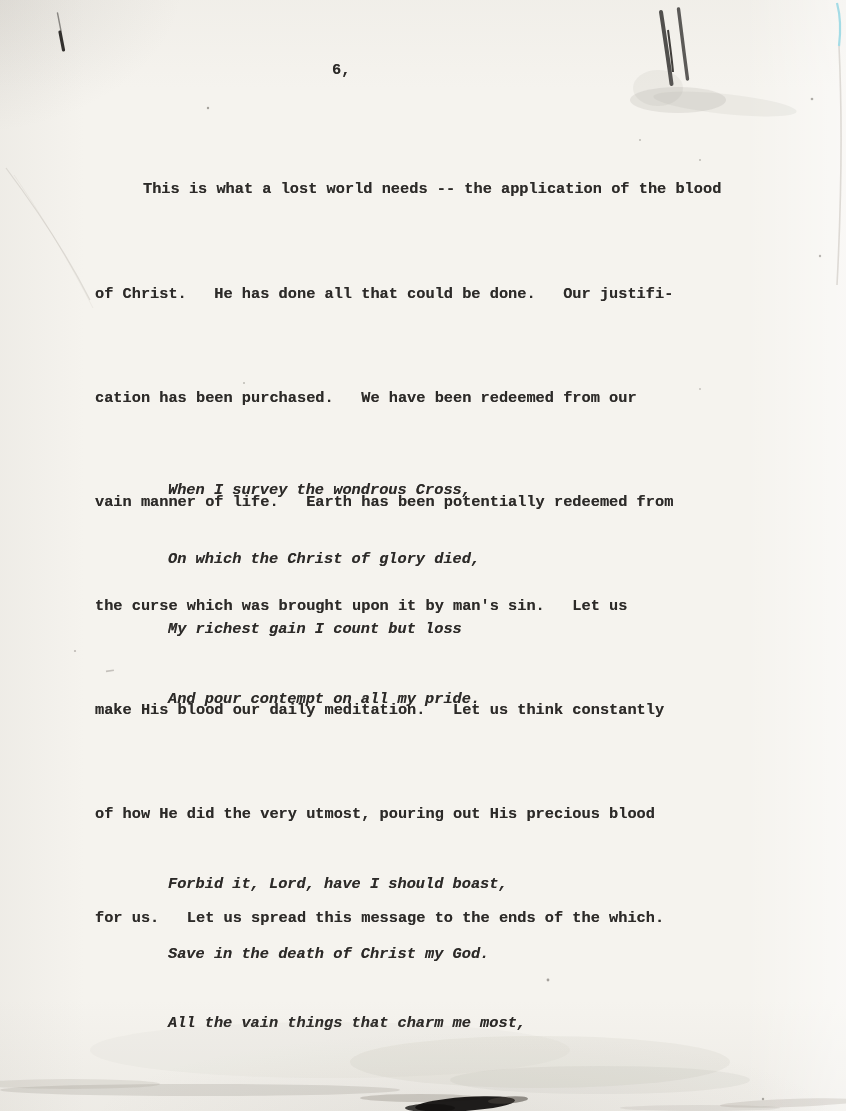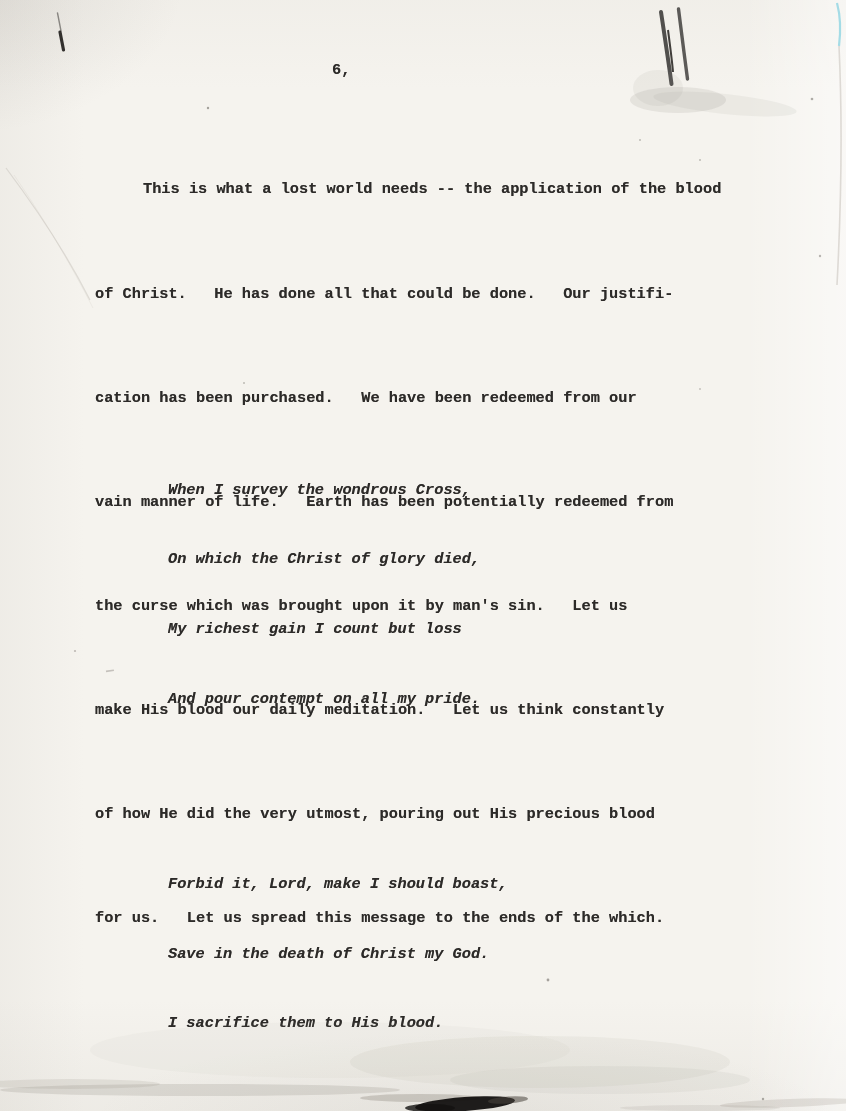--- a/index.html
+++ b/index.html
@@ -52,23 +52,23 @@
   </div>
 
   <div class="typed verses">
     <div class="stanza">
       <div class="vline">When I survey the wondrous Cross,</div>
       <div class="vline">On which the Christ of glory died,</div>
       <div class="vline">My richest gain I count but loss</div>
       <div class="vline">And pour contempt on all my pride.</div>
     </div>
     <div class="stanza">
-      <div class="vline">Forbid it, Lord, make I should boast,</div>
+      <div class="vline">Forbid it, Lord, have I should boast,</div>
       <div class="vline">Save in the death of Christ my God.</div>
-      <div class="vline">I sacrifice them to His blood.</div>
+      <div class="vline">All the vain things that charm me most,</div>
     </div>
     
     
   </div>
 
   <svg class="artifacts" viewBox="0 0 846 1111" aria-hidden="true">
 
     <g>
       <path d="M57.5,13 L61,31" stroke="#3a3835" stroke-width="1.4" opacity="0.55" fill="none" stroke-linecap="round"></path>
       <path d="M60,32 L63.5,50" stroke="#1e1c1a" stroke-width="3.2" opacity="0.9" fill="none" stroke-linecap="round"></path>

